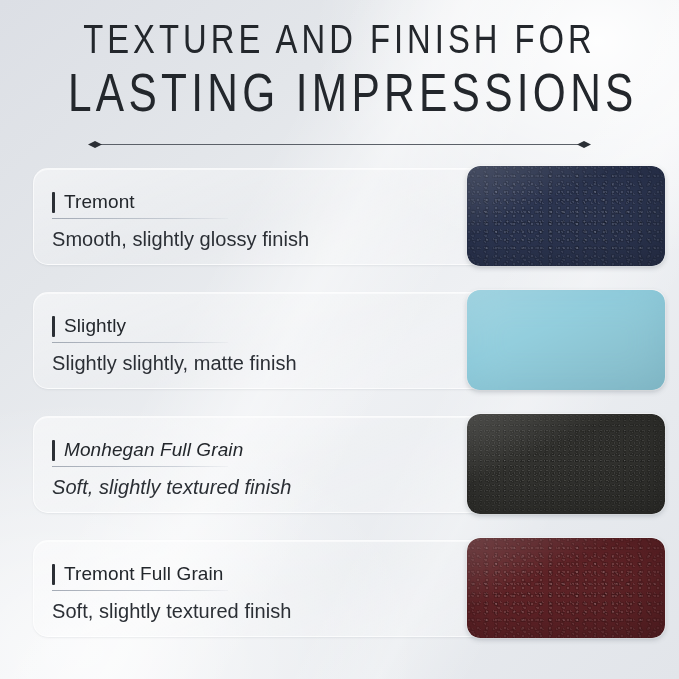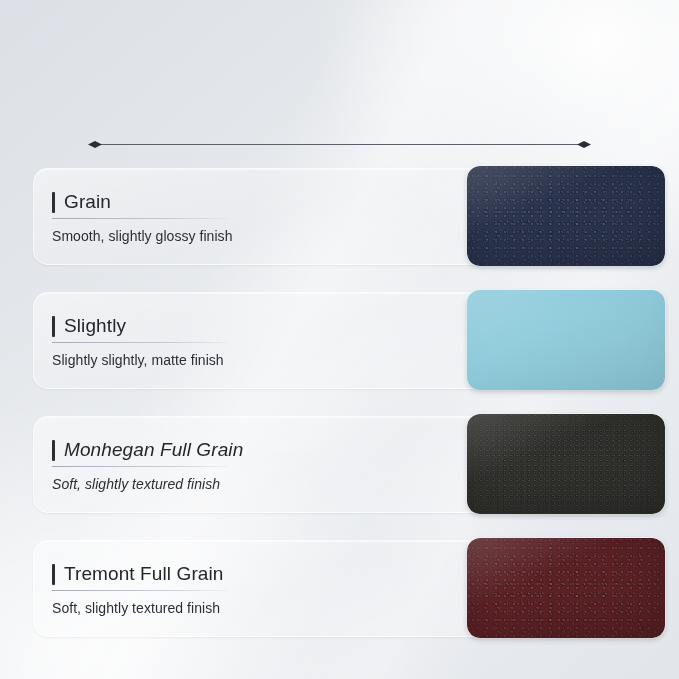--- a/index.html
+++ b/index.html
@@ -117,21 +117,21 @@
   }
   .name-underline {
     margin-top: 3px;
     margin-left: 0px;
     width: 176px;
     height: 1px;
     background: linear-gradient(to right, rgba(150,158,170,0.85) 0%, rgba(170,178,190,0.55) 70%, rgba(190,196,206,0.12) 100%);
   }
   .desc {
     margin-top: 9px;
-    font-size: 14px;
+    font-size: 20px;
     font-weight: 400;
     color: #2b2f35;
     letter-spacing: 0.05px;
     white-space: nowrap;
   }
 
   
   .swatch {
     position: absolute;
     left: 467px;
@@ -178,34 +178,38 @@
     background:
       linear-gradient(155deg, rgba(255,255,255,0.16) 0%, rgba(255,255,255,0.0) 38%, rgba(0,0,0,0.10) 100%);
   }
 </style>
 </head>
 <body>
 
 <div class="poster">
   <div class="sheen"></div>
 
+  <div class="header">
+    <div class="title-line title-line-1">TEXTURE AND FINISH FOR</div>
+    <div class="title-line title-line-2">LASTING IMPRESSIONS</div>
+  </div>
 
   <div class="divider">
     <svg width="503" height="11" viewBox="0 0 503 11">
       <line x1="8" y1="5.5" x2="495" y2="5.5" stroke="#5b6068" stroke-width="1"></line>
       <polygon points="0,5.5 7,2 14,5.5 7,9" fill="#2b2f35"></polygon>
       <polygon points="489,5.5 496,2 503,5.5 496,9" fill="#2b2f35"></polygon>
     </svg>
   </div>
 
   <div class="card card-0">
     <div class="card-text">
       <div class="name-row">
         <span class="accent-bar"></span>
-        <span class="name">Grain</span>
+        <span class="name">Tremont</span>
       </div>
       <div class="name-underline"></div>
       <div class="desc">Smooth, slightly glossy finish</div>
     </div>
   </div>
   <div class="swatch swatch-0">
     <div class="swatch-tex grain-pebble" style="background-color: rgb(44, 53, 80); box-shadow: rgb(34, 42, 65) 0px 0px 36px inset;"></div>
     <div class="swatch-shade"></div>
   </div>
 

